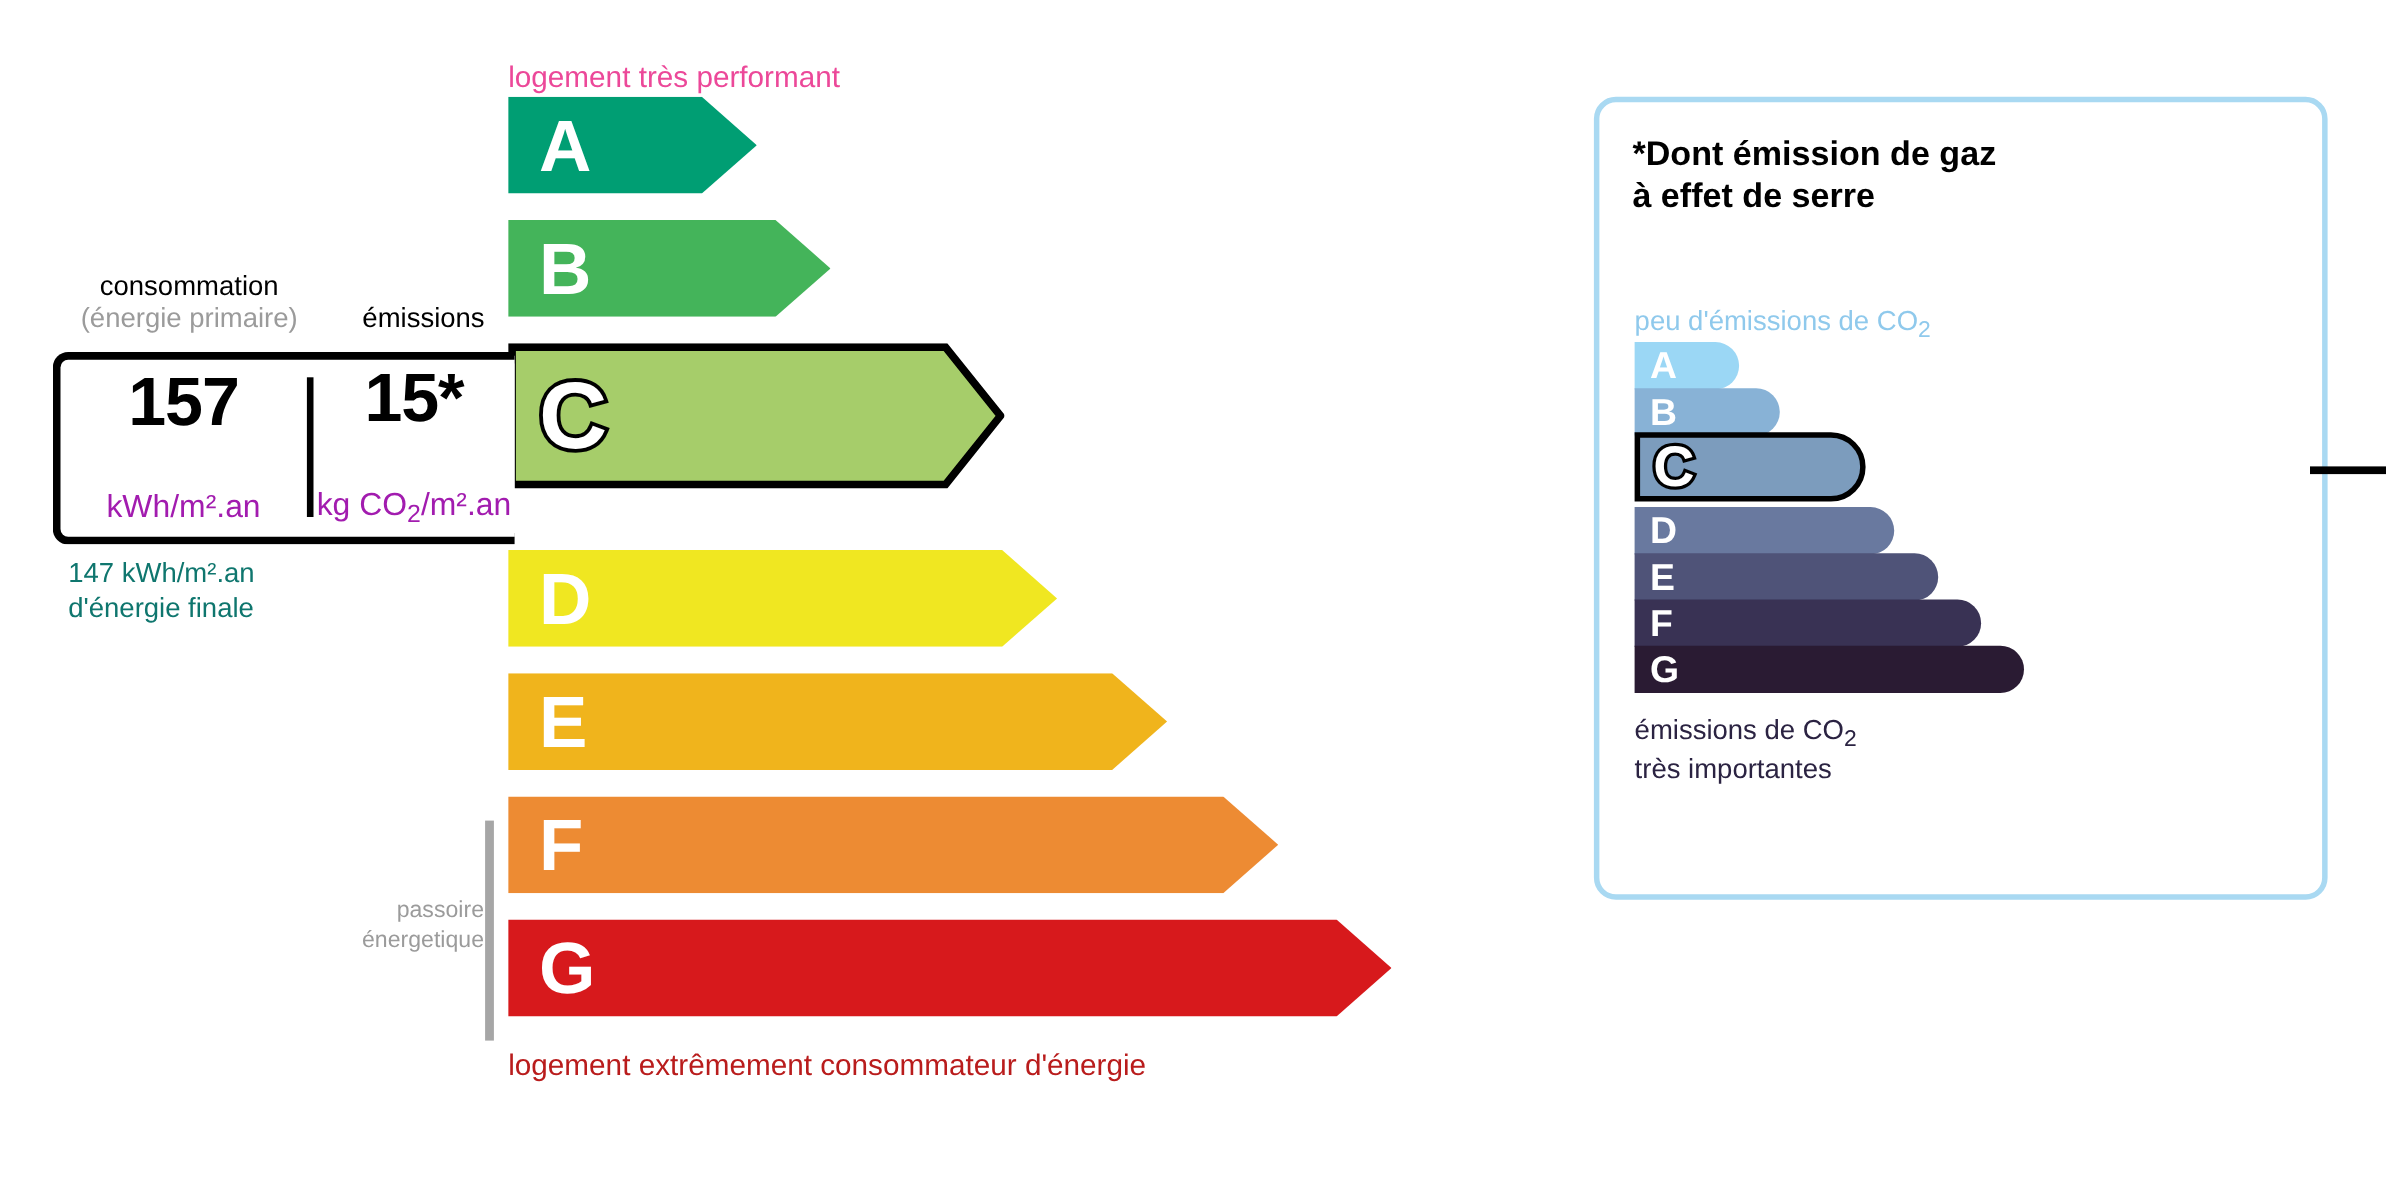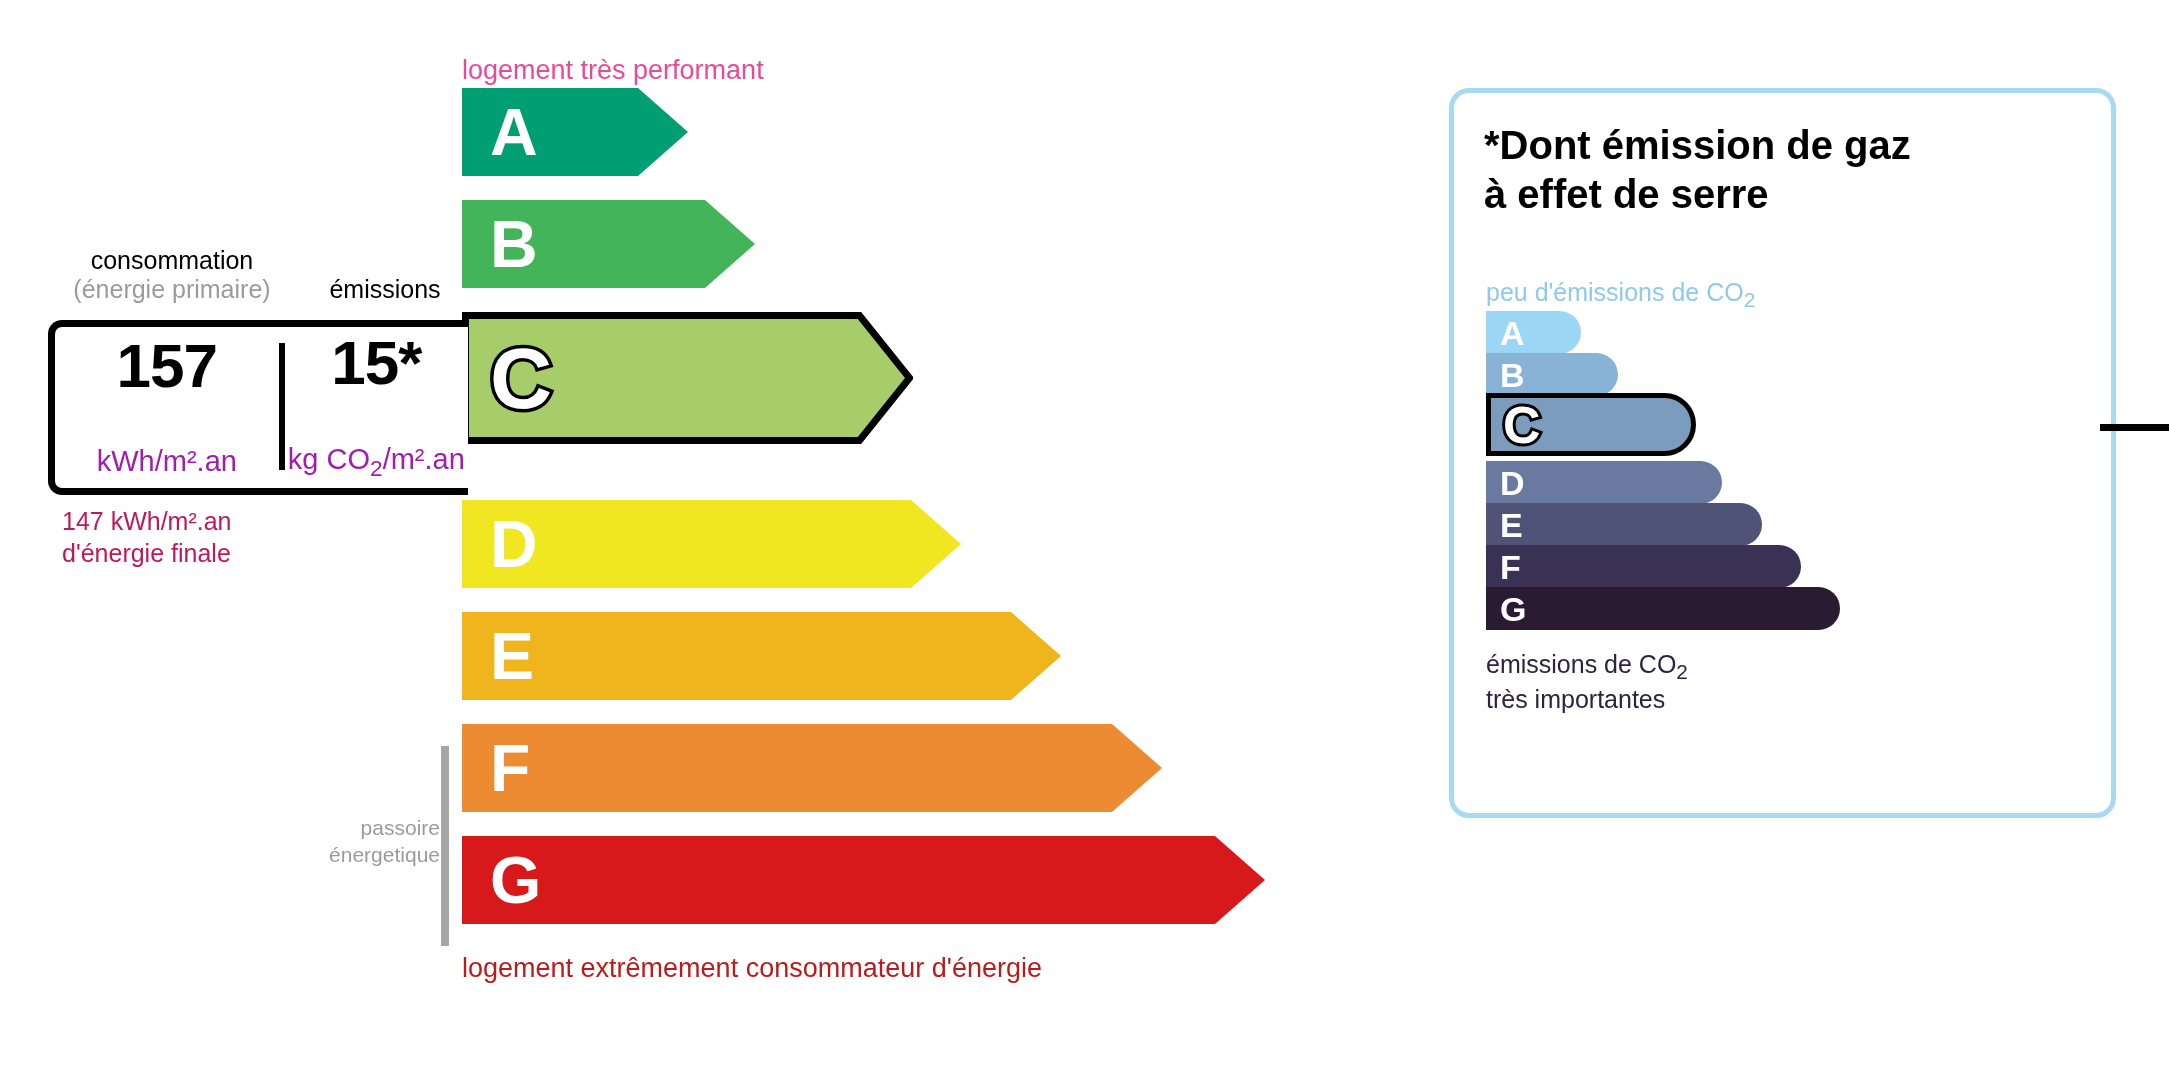--- a/index.html
+++ b/index.html
@@ -152,21 +152,21 @@
     font-size: 25px;
     color: #000000;
   }
 
   
   #final-energy {
     position: absolute;
     left: 62px;
     top: 505px;
     font-size: 25px;
-    color: #be185d;
+    color: #0f766e;
     line-height: 1.28;
   }
 
   
   #passoire-label {
     position: absolute;
     left: 250px;
     top: 815px;
     width: 190px;
     text-align: right;
@@ -192,21 +192,21 @@
     height: 730px;
     border: 5px solid #a9d9f2;
     border-radius: 20px;
     box-sizing: border-box;
     background: #ffffff;
   }
   #co2-title {
     position: absolute;
     left: 30px;
     top: 28px;
-    font-size: 40px;
+    font-size: 31px;
     font-weight: bold;
     color: #000000;
     line-height: 1.22;
   }
   #co2-top-caption {
     position: absolute;
     left: 32px;
     top: 185px;
     font-size: 25px;
     color: #8fc9ec;

